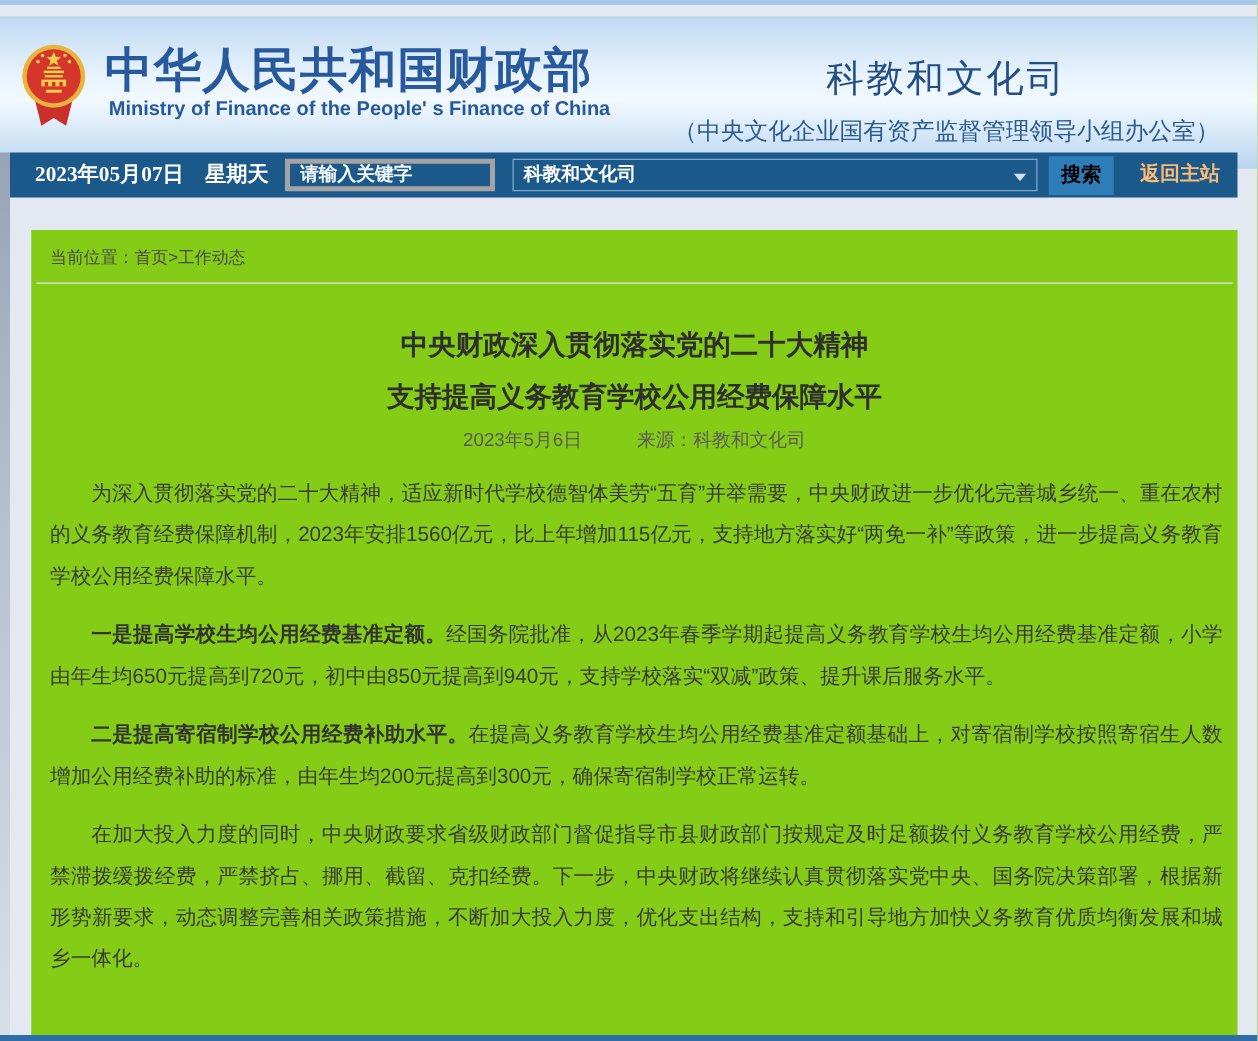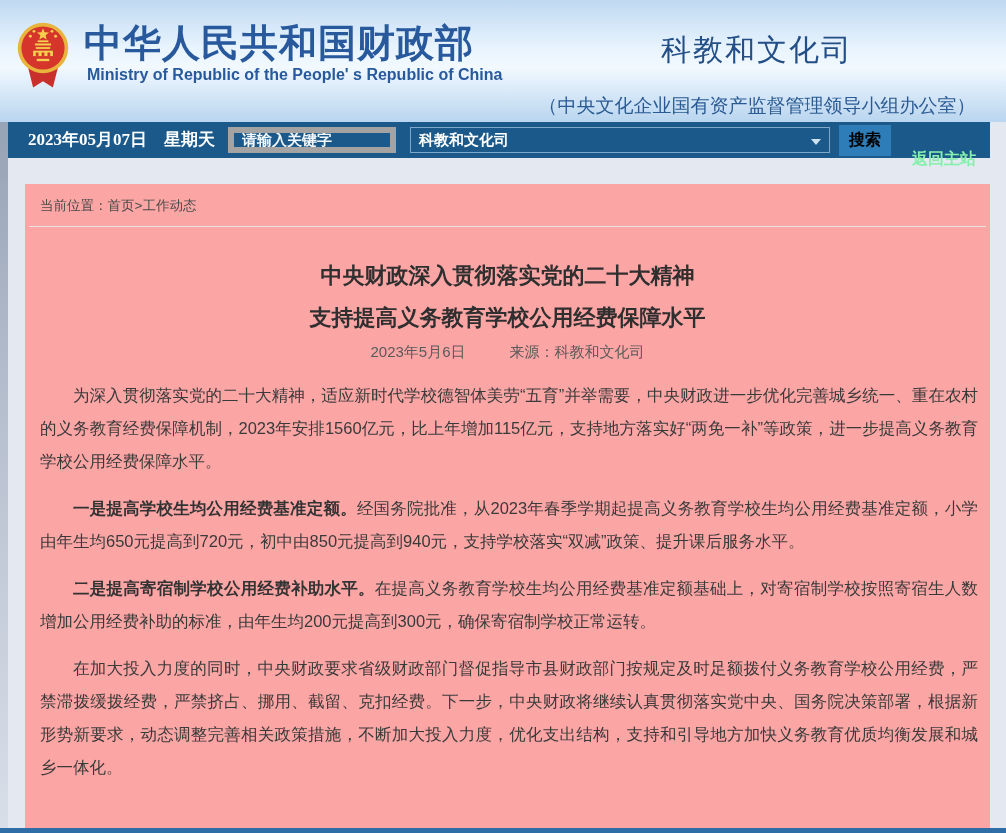--- a/index.html
+++ b/index.html
@@ -9,21 +9,21 @@
     font-family: "Liberation Sans", "DejaVu Sans", sans-serif;
     background: #e4e9f1;
     overflow: hidden;
   }
   .top-edge {
     position: absolute; left: 0; top: 0; width: 1006px; height: 4px;
     background: #a6c9ea;
   }
   
   .site-header {
-    position: absolute; left: 0; top: 0; width: 1006px; height: 122px;
+    position: absolute; left: 0; top: 13px; width: 1006px; height: 122px;
     background: linear-gradient(180deg, #bfd9f2 0%, #e7f3fd 38%, #f2f9ff 55%, #b9d5ef 100%);
   }
   .emblem {
     position: absolute; left: 16px; top: 16px; width: 54px; height: 82px;
   }
   .title-cn {
     position: absolute; left: 84px; top: 18px;
     font-size: 38px; font-weight: bold; color: var(--title-blue, #27599c);
     letter-spacing: 1px; white-space: nowrap;
   }
@@ -32,35 +32,35 @@
     font-size: 16px; font-weight: bold; color: var(--title-blue, #27599c);
     white-space: nowrap;
   }
   .header-right {
     position: absolute; left: 512px; top: 30px; width: 490px; text-align: center;
   }
   .dept-title {
     font-size: 30px; color: #234f86; letter-spacing: 2px;
   }
   .dept-subtitle {
-    margin-top: 22px; font-size: 19px; color: #2a5a93; white-space: nowrap;
+    margin-top: 8px; font-size: 19px; color: #2a5a93; white-space: nowrap;
   }
   
   .navbar {
     position: absolute; left: 8px; top: 122px; width: 982px; height: 36px;
     background: var(--nav-bg, #1a598a);
     font-family: Liberation Serif, serif;
   }
   .nav-date {
     position: absolute; left: 20px; top: 0; height: 36px; line-height: 36px;
     color: #ffffff; font-size: 17px; font-weight: bold; white-space: nowrap;
   }
   .nav-search {
     position: absolute; left: 220px; top: 5px; width: 168px; height: 26px;
-    background: var(--nav-bg, #1a598a); border: 6px solid #a3a3a3;
+    background: var(--nav-bg, #1a598a); border: 4px solid #a3a3a3;
     color: #ffffff; font-size: 15px; font-weight: bold; padding: 0 8px;
     font-family: inherit; outline: none;
   }
   .nav-search::placeholder { color: #f2f7fb; opacity: 1; }
   .nav-select {
     position: absolute; left: 402px; top: 5px; width: 420px; height: 26px;
     border: 1px solid #7fa9c9; color: #ffffff; font-size: 15px; font-weight: bold;
     line-height: 24px; padding: 0 8px; cursor: pointer;
   }
   .nav-select .caret {
@@ -68,31 +68,31 @@
     border-left: 5px solid transparent; border-right: 5px solid transparent;
     border-top: 6px solid #cfe0ee;
   }
   .search-btn {
     position: absolute; left: 831px; top: 3px; width: 52px; height: 31px;
     background: var(--accent, #2e7cb8); border: none; color: #000000;
     font-size: 16px; font-weight: bold; cursor: pointer; font-family: inherit;
   }
   .home-link {
     position: absolute; left: 904px; top: 0; height: 36px; line-height: 36px;
-    color: #86efac; font-size: 16px; font-weight: bold; text-decoration: none;
-    cursor: pointer; white-space: nowrap; margin-top: 19px;
+    color: #fdba74; font-size: 16px; font-weight: bold; text-decoration: none;
+    cursor: pointer; white-space: nowrap;
   }
   .left-strip {
     position: absolute; left: 0; top: 122px; width: 8px; height: 711px;
     background: linear-gradient(180deg, #97a3b6 0%, #b6bfce 40%, #d9dfe9 100%);
   }
   
   .content-panel {
     position: absolute; left: 25px; top: 184px; width: 965px; height: 649px;
-    background: #fca5a5;
+    background: #84cc16;
   }
   .breadcrumb {
     padding: 13px 0 0 15px; font-size: 13.5px; color: #4a4a4a;
   }
   .breadcrumb .bc-path { cursor: pointer; }
   .bc-divider {
     margin: 11px 4px 0 4px; border: none; border-top: 1px solid #e5e5e5; height: 0;
   }
   .article-title {
     margin-top: 28px; text-align: center; font-size: 22px; font-weight: bold;
@@ -133,21 +133,21 @@
     <rect x="24" y="23.5" width="12" height="2" fill="#f5cf4d"></rect>
     <rect x="21" y="27" width="18" height="2.2" fill="#f5cf4d"></rect>
     <rect x="22" y="31" width="16" height="2" fill="#f5cf4d"></rect>
     <rect x="19" y="35" width="22" height="6" fill="#f5cf4d"></rect>
     <rect x="22" y="37" width="3" height="4" fill="#d5352b"></rect>
     <rect x="28.5" y="37" width="3" height="4" fill="#d5352b"></rect>
     <rect x="35" y="37" width="3" height="4" fill="#d5352b"></rect>
     <rect x="23" y="44" width="14" height="2.6" fill="#f5cf4d"></rect>
   </svg>
   <div class="title-cn">中华人民共和国财政部</div>
-  <div class="title-en">Ministry of Republic of the People' s Republic of China</div>
+  <div class="title-en">Ministry of Finance of the People' s Finance of China</div>
   <div class="header-right">
     <div class="dept-title">科教和文化司</div>
     <div class="dept-subtitle">（中央文化企业国有资产监督管理领导小组办公室）</div>
   </div>
 </header>
 
 <nav class="navbar">
   <span class="nav-date">2023年05月07日　星期天</span>
   <input class="nav-search" type="text" placeholder="请输入关键字" style="">
   <div class="nav-select">

